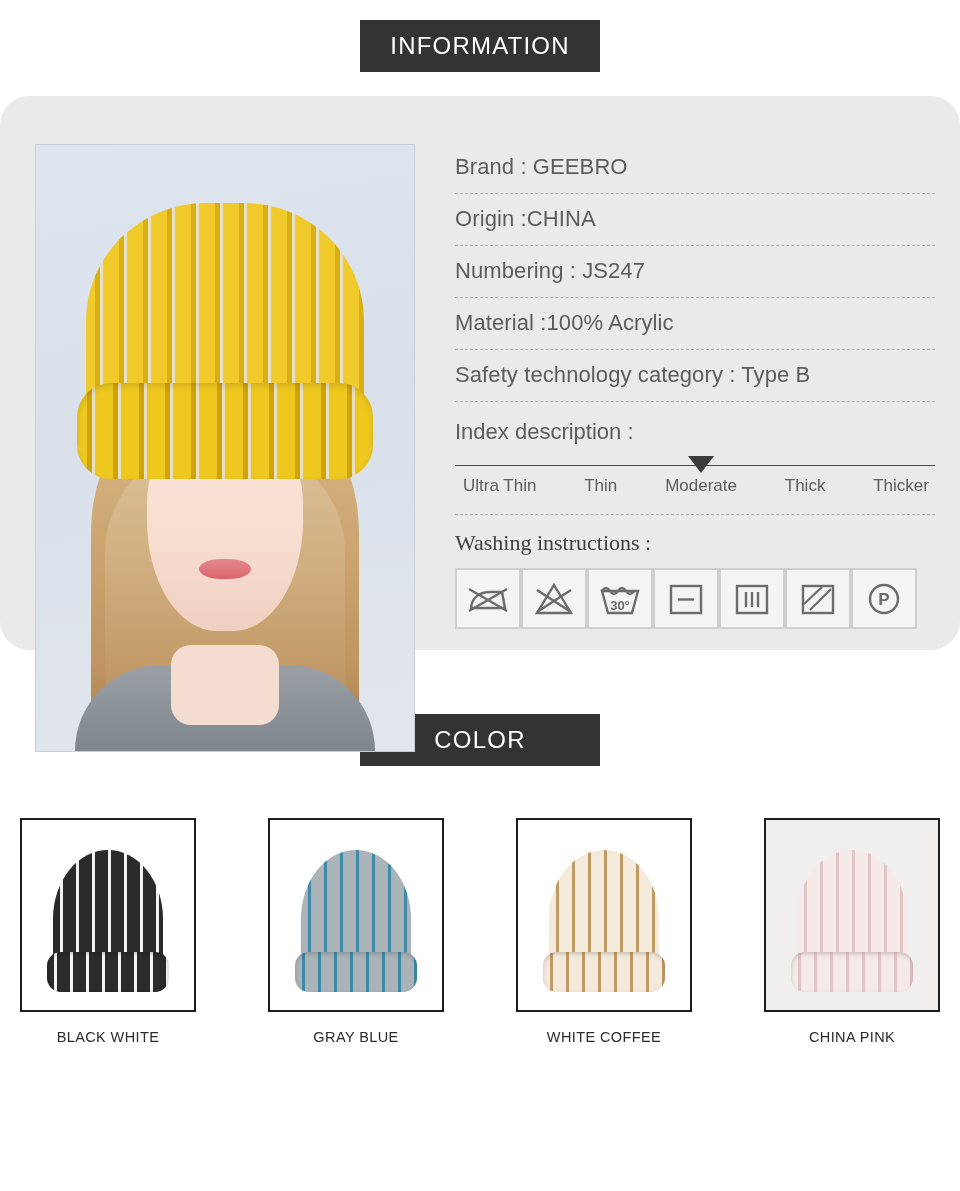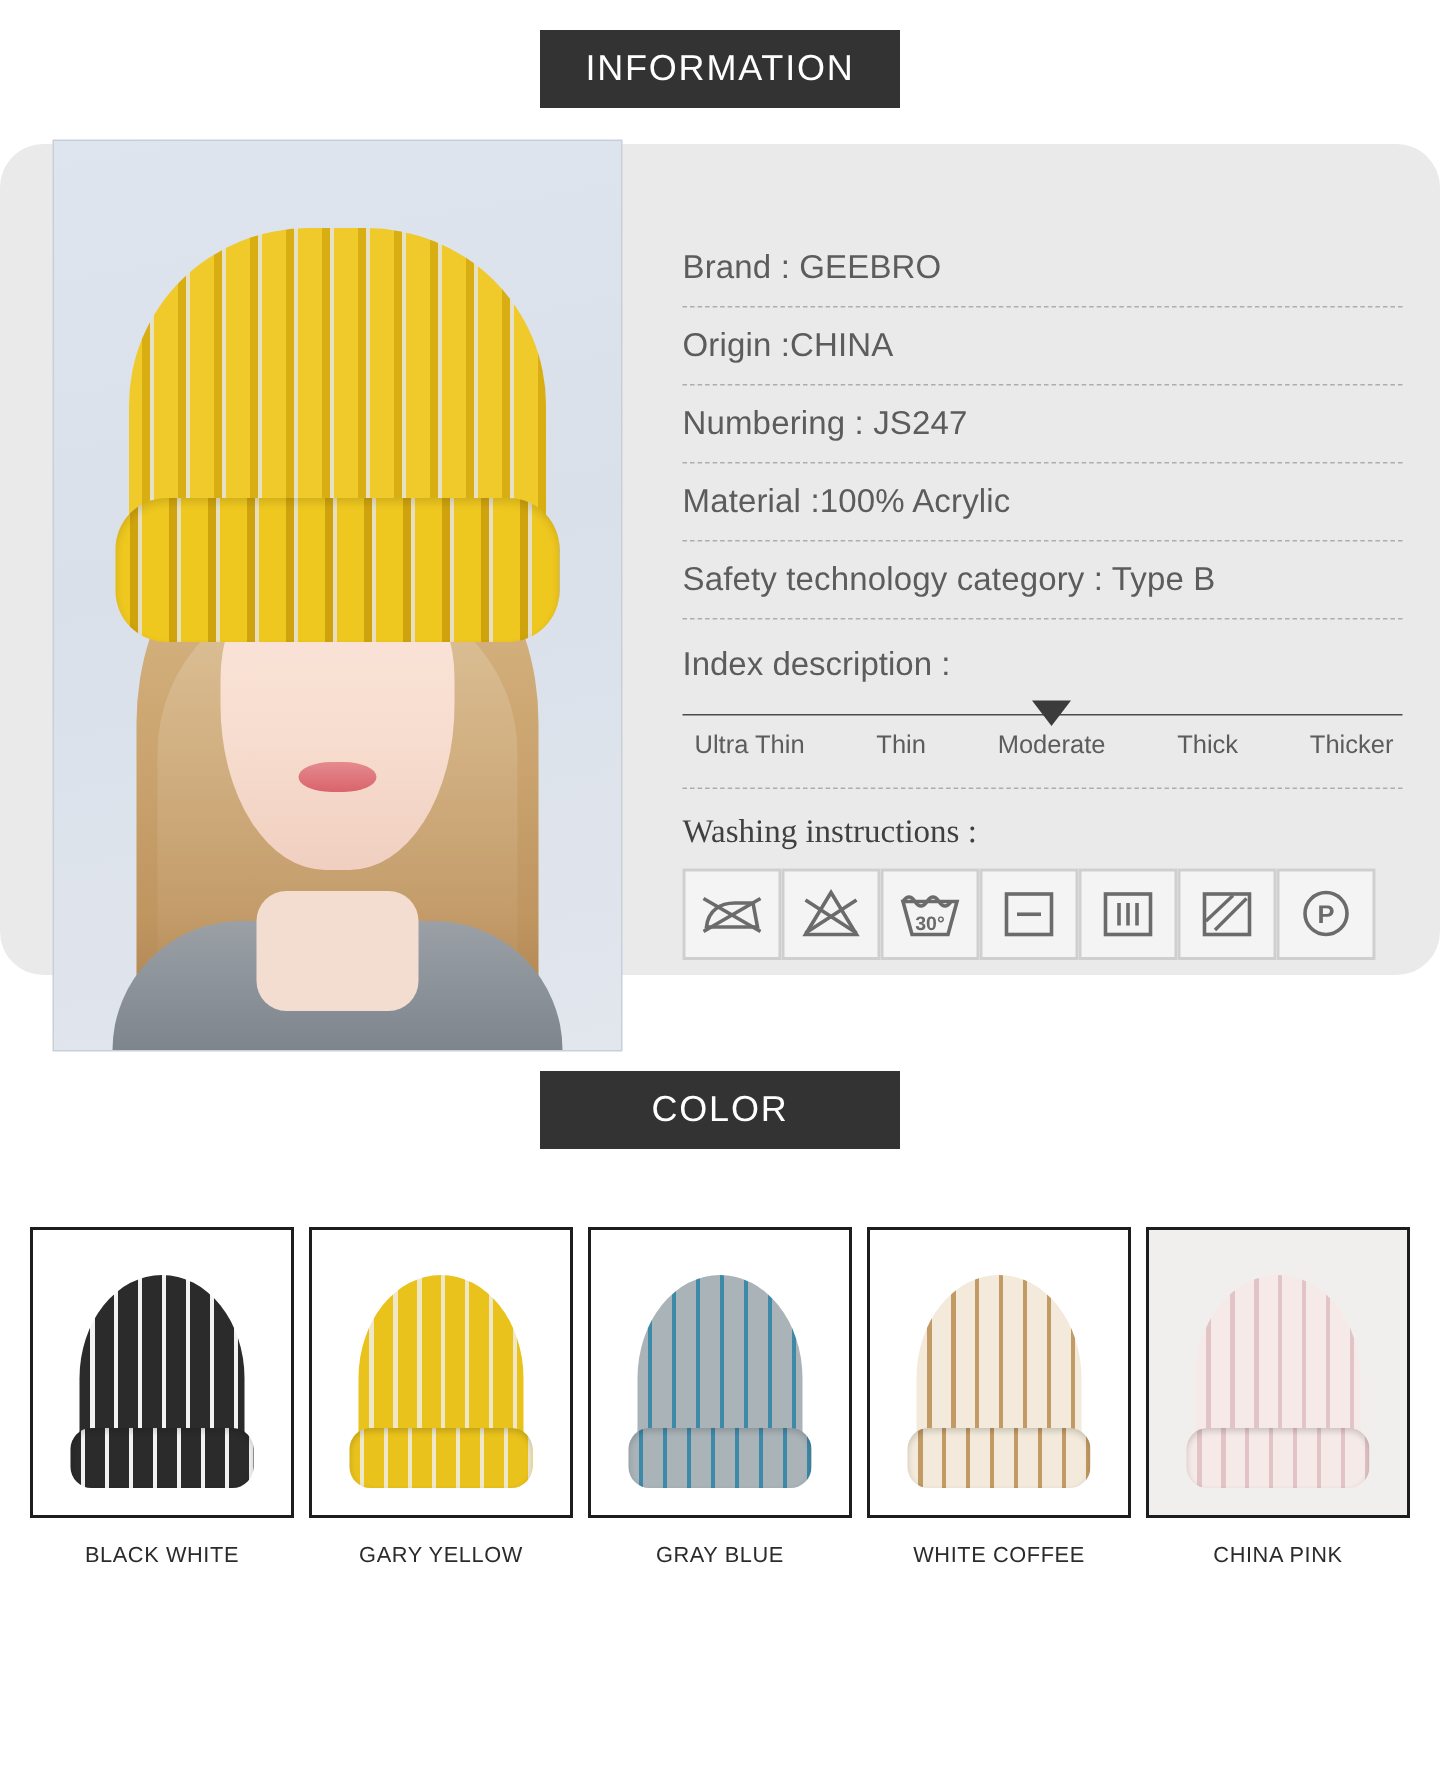--- a/index.html
+++ b/index.html
@@ -35,21 +35,21 @@
     justify-content: center;
   }
 
   
   .info-panel {
     background: #eaeaea;
     width: 100%;
     height: 554px;
     padding: 48px 25px 0 35px;
     display: flex;
-    align-items: center;
+    align-items: flex-start;
     border-radius: 29px;
   }
 
   .model-photo {
     width: 380px;
     height: 608px;
     border: 1px solid #c9cfd8;
     background: linear-gradient(170deg, #dfe5ee 0%, #d9e0ea 45%, #e2e6ed 100%);
     position: relative;
     overflow: hidden;
@@ -398,29 +398,20 @@
   <div class="swatch-cell">
     <div class="swatch-img" style="background: rgb(255, 255, 255);">
       <div class="beanie">
         <div class="crown" style="background: repeating-linear-gradient(90deg, rgb(43, 43, 43) 0px, rgb(43, 43, 43) 7px, rgb(242, 242, 242) 7px, rgb(242, 242, 242) 10px, rgb(43, 43, 43) 10px, rgb(43, 43, 43) 16px);"></div>
         <div class="brim" style="background: repeating-linear-gradient(90deg, rgb(43, 43, 43) 0px, rgb(43, 43, 43) 7px, rgb(242, 242, 242) 7px, rgb(242, 242, 242) 10px, rgb(43, 43, 43) 10px, rgb(43, 43, 43) 16px);"></div>
       </div>
     </div>
     <div class="swatch-label">BLACK WHITE</div>
   </div>
 
-  <div class="swatch-cell">
-    <div class="swatch-img" style="background: rgb(255, 255, 255);">
-      <div class="beanie">
-        <div class="crown" style="background: repeating-linear-gradient(90deg, rgb(233, 194, 28) 0px, rgb(233, 194, 28) 7px, rgb(239, 231, 200) 7px, rgb(239, 231, 200) 10px, rgb(233, 194, 28) 10px, rgb(233, 194, 28) 16px);"></div>
-        <div class="brim" style="background: repeating-linear-gradient(90deg, rgb(233, 194, 28) 0px, rgb(233, 194, 28) 7px, rgb(239, 231, 200) 7px, rgb(239, 231, 200) 10px, rgb(233, 194, 28) 10px, rgb(233, 194, 28) 16px);"></div>
-      </div>
-    </div>
-    <div class="swatch-label">GARY YELLOW</div>
-  </div>
 
   <div class="swatch-cell">
     <div class="swatch-img" style="background: rgb(255, 255, 255);">
       <div class="beanie">
         <div class="crown" style="background: repeating-linear-gradient(90deg, rgb(169, 179, 184) 0px, rgb(169, 179, 184) 7px, rgb(61, 138, 168) 7px, rgb(61, 138, 168) 10px, rgb(169, 179, 184) 10px, rgb(169, 179, 184) 16px);"></div>
         <div class="brim" style="background: repeating-linear-gradient(90deg, rgb(169, 179, 184) 0px, rgb(169, 179, 184) 7px, rgb(61, 138, 168) 7px, rgb(61, 138, 168) 10px, rgb(169, 179, 184) 10px, rgb(169, 179, 184) 16px);"></div>
       </div>
     </div>
     <div class="swatch-label">GRAY BLUE</div>
   </div>

